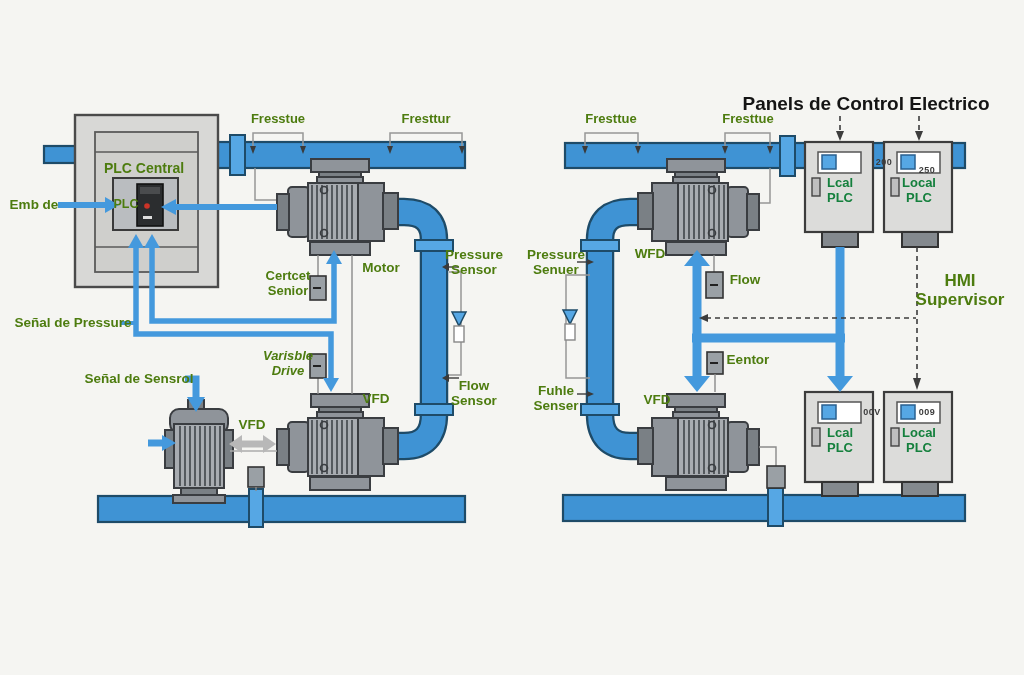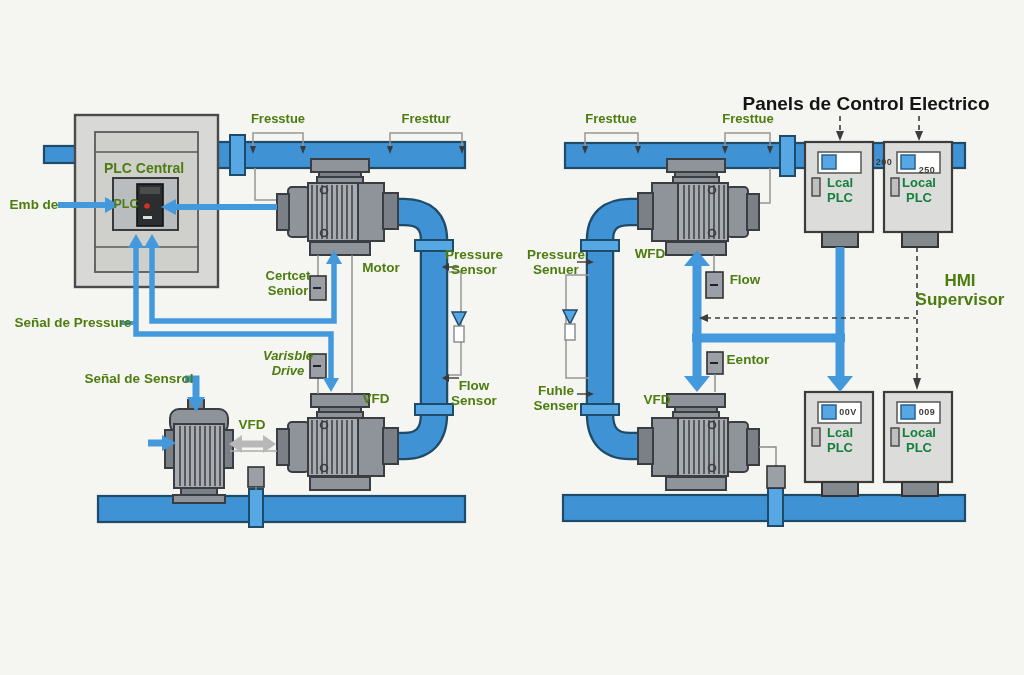--- a/index.html
+++ b/index.html
@@ -287,20 +287,20 @@
 <div class="lbl" style="left:556px;top:383px;">Fuhle
 Senser</div>
 <div class="lbl" style="left:657px;top:392px;">VFD</div>
 
 <div class="disp" style="left:872px;top:157px;">200</div>
 <div class="lbl pname" style="left:840px;top:176px;">Lcal
 PLC</div>
 <div class="disp" style="left:915px;top:157px;margin-top:8px;">250</div>
 <div class="lbl pname" style="left:919px;top:176px;">Local
 PLC</div>
-<div class="disp" style="left:836px;top:407px;">00V</div>
+<div class="disp" style="left:836px;top:407px;padding-left:24px;">00V</div>
 <div class="lbl pname" style="left:840px;top:426px;">Lcal
 PLC</div>
 <div class="disp" style="left:915px;top:407px;">009</div>
 <div class="lbl pname" style="left:919px;top:426px;">Local
 PLC</div>
 
 </div>
 
 </body></html>

